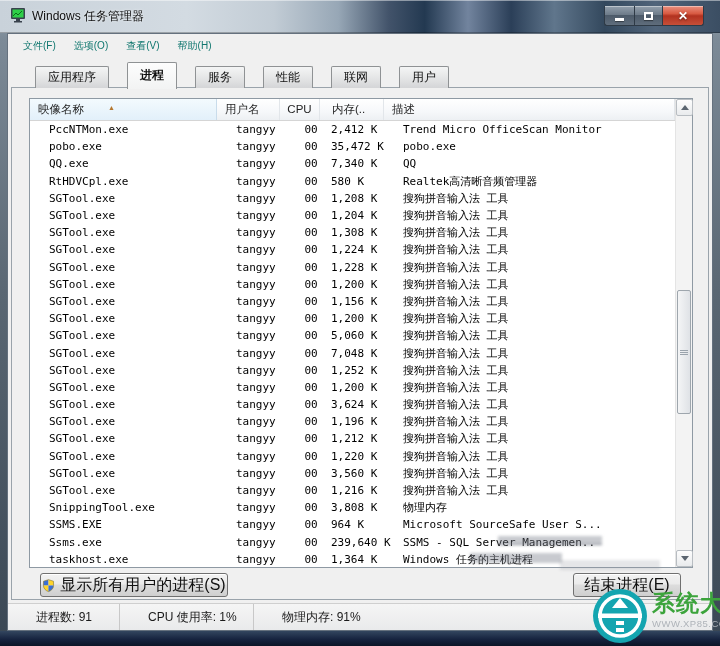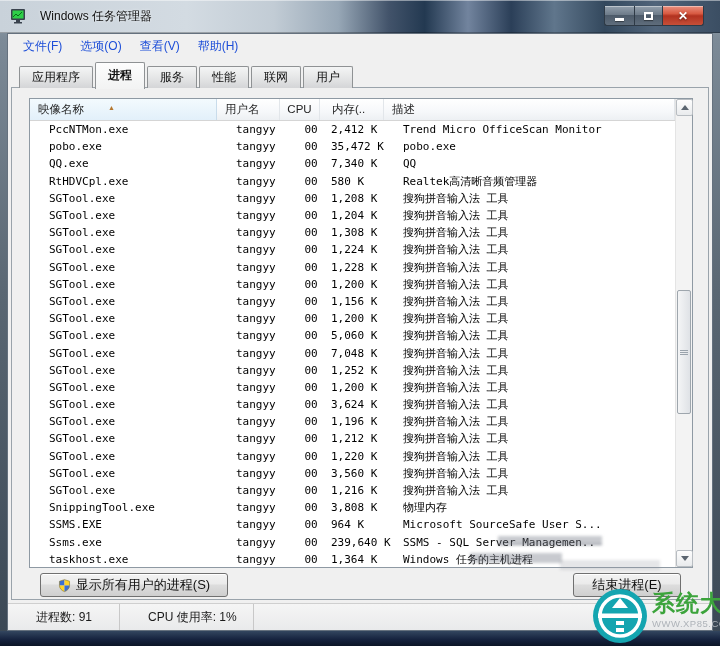--- a/index.html
+++ b/index.html
@@ -4,21 +4,21 @@
 <style>
   * { margin:0; padding:0; box-sizing:border-box; }
   html,body { width:720px; height:646px; overflow:hidden; }
   body { font-family:"Liberation Sans", sans-serif; position:relative;
          background:linear-gradient(180deg,#9aa7b3 0%,#7c8a97 6%,#5a6773 45%,#3a4754 100%); }
 
   
   .titlebar { position:absolute; top:0; left:0; right:0; height:33px;
     background:linear-gradient(90deg,#c9d2da 0%,#d3dbe2 26%,#c2ccd5 38%,#97a7b6 47%,#42536a 54%,#233951 59%,#72849e 65%,#2b3f58 71%,#60768c 77%,#33485d 84%,#50647a 91%,#3b4e63 100%);
     box-shadow:inset 0 1px 0 rgba(255,255,255,.45), inset 0 -1px 0 rgba(0,0,0,.25); }
-  .title-left { position:absolute; left:10px; top:8px; display:flex; align-items:center; gap:14px; }
+  .title-left { position:absolute; left:10px; top:8px; display:flex; gap:6px; }
   .app-icon { width:16px; height:15px; display:inline-block; }
   .title-text { font-size:12px; color:#0d0d0d; text-shadow:0 0 3px rgba(255,255,255,.8); white-space:nowrap; }
 
   .winbtns { position:absolute; top:6px; right:16px; display:flex; }
   .wbtn { height:20px; border:1px solid #2e3a46; border-top:none; display:flex; align-items:center; justify-content:center;
     background:linear-gradient(180deg,#93a0ad 0%,#6e7c8a 45%,#4d5b6a 50%,#5f6d7c 100%);
     box-shadow:inset 0 1px 0 rgba(255,255,255,.4); }
   .wbtn.min { width:30px; border-radius:0 0 0 3px; border-right:none; }
   .wbtn.max { width:29px; }
   .wbtn.close { width:41px; border-radius:0 0 3px 0; border-left:none;
@@ -30,27 +30,27 @@
   .client { position:absolute; left:7px; right:7px; top:33px; bottom:15px; background:#f0f0f0;
             box-shadow:inset 0 0 0 1px #65717e; }
 
   .bottom-band { position:absolute; left:0; right:0; bottom:0; height:15px;
     background:linear-gradient(180deg,#33465f,#152档440 55%,#0c1729 100%);
     background:linear-gradient(180deg,#33465f,#16233f 55%,#0b1526 100%); }
 
   
   .menubar { position:absolute; left:1px; right:1px; top:1px; height:24px; background:#f0f0f0;
              display:flex; align-items:center; padding-left:6px; }
-  .menu-item { font-size:12px; color:#1d4ed8; padding:3px 9px; cursor:default; }
+  .menu-item { font-size:10px; color:#0f766e; padding:3px 9px; cursor:default; }
 
   
   .tabstrip { position:absolute; left:12px; top:28px; height:27px; display:flex; align-items:flex-end; z-index:3; }
   .tab { font-size:12px; color:#111; border:1px solid #8f9294; border-bottom:none; border-radius:2px 2px 0 0;
          padding:0 12px; height:22px; line-height:21px; margin-right:2px;
-         background:linear-gradient(180deg,#f4f5f5,#e2e3e4 60%,#d4d5d7); }
+         background:linear-gradient(180deg,#f4f5f5,#e2e3e4 60%,#d4d5d7);margin-left:16px; }
   .tab.active { height:27px; line-height:24px; background:linear-gradient(180deg,#fdfdfd,#f2f3f3);
          position:relative; z-index:4; margin-bottom:-1px; font-weight:bold; }
 
   .tab-page { position:absolute; left:4px; right:4px; top:54px; bottom:31px;
               border:1px solid #9aa3ab; background:#f0f0f0; z-index:2; }
 
   
   .list-box { position:absolute; left:17px; right:15px; top:10px; height:470px;
               border:1px solid #8e99a3; background:#fff; }
   .lv-header { position:absolute; left:0; top:0; right:17px; height:22px; display:grid;
@@ -78,21 +78,21 @@
   .sb-btn { position:absolute; left:0; width:17px; height:17px; border:1px solid #b8bdc2; border-radius:2px;
             background:linear-gradient(180deg,#fdfdfd,#e9ebed); display:flex; align-items:center; justify-content:center; }
   .sb-up { top:0; } .sb-down { bottom:0; }
   .arrow-up { width:0; height:0; border-left:4px solid transparent; border-right:4px solid transparent; border-bottom:5px solid #5b6570; }
   .arrow-down { width:0; height:0; border-left:4px solid transparent; border-right:4px solid transparent; border-top:5px solid #5b6570; }
   .sb-thumb { position:absolute; left:1px; width:14px; top:191px; height:124px; border:1px solid #9ea6ad; border-radius:2px;
               background:linear-gradient(90deg,#f4f5f6,#dfe2e6); display:flex; flex-direction:column; justify-content:center; align-items:center; gap:1px; }
   .sb-thumb i { display:block; width:8px; height:1px; background:#9aa3ac; }
 
   
-  .btn { position:absolute; height:24px; border:1px solid #707070; border-radius:3px; font-size:13px; color:#111;
+  .btn { position:absolute; height:24px; border:1px solid #707070; border-radius:3px; font-size:16px; color:#111;
          background:linear-gradient(180deg,#f2f2f2,#ebebeb 45%,#dddddd 50%,#cfcfcf);
          box-shadow:inset 0 1px 0 #fff; display:flex; align-items:center; justify-content:center; gap:5px; cursor:default; }
   .btn-show-all { left:28px; top:485px; width:188px; }
   .btn-end { top:485px; right:27px; width:108px; }
   .shield-icon { width:13px; height:15px; display:inline-block; }
 
   
   .statusbar { position:absolute; left:1px; right:1px; bottom:1px; height:27px;
                background:linear-gradient(180deg,#f5f5f5,#e9eaeb); border-top:1px solid #cfcfcf; display:flex; }
   .pane { font-size:12px; color:#1a1a1a; line-height:26px; padding-left:28px; border-right:1px solid #c8c8c8; }
@@ -384,20 +384,21 @@
     </div>
 
     <div class="btn btn-end">
       <span>结束进程(E)</span>
     </div>
   </div>
 
   <div class="statusbar">
     <div class="pane pane-1">进程数: 91</div>
     <div class="pane pane-2">CPU 使用率: 1%</div>
+    <div class="pane pane-3">物理内存: 91%</div>
   </div>
 </div>
 
 <div class="smudge smudge-1"></div>
 <div class="smudge smudge-2"></div>
 <div class="smudge smudge-3"></div>
 
 <div class="bottom-band"></div>
 
 <div class="watermark">

